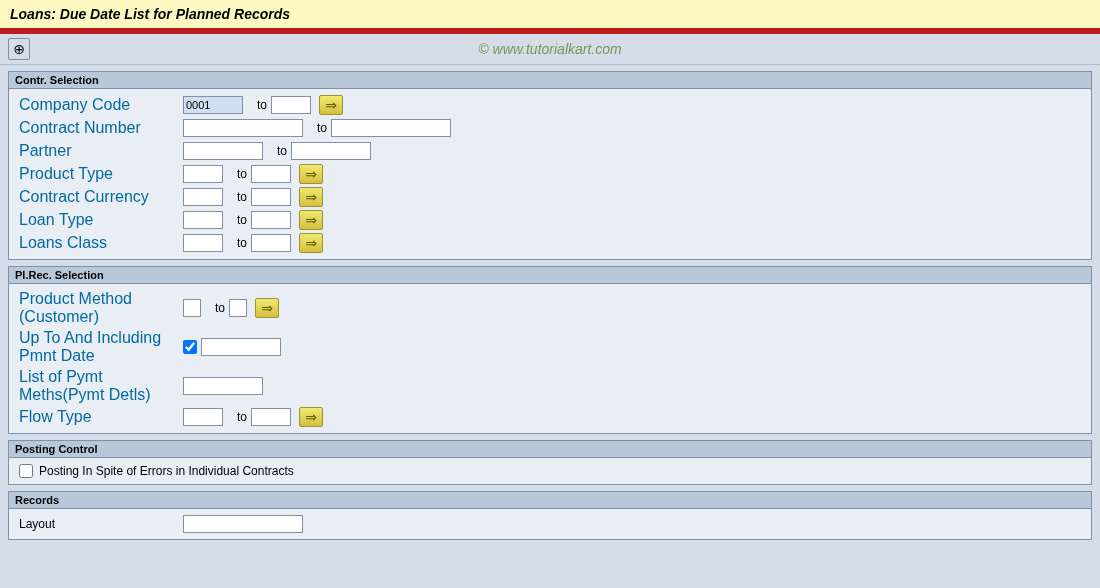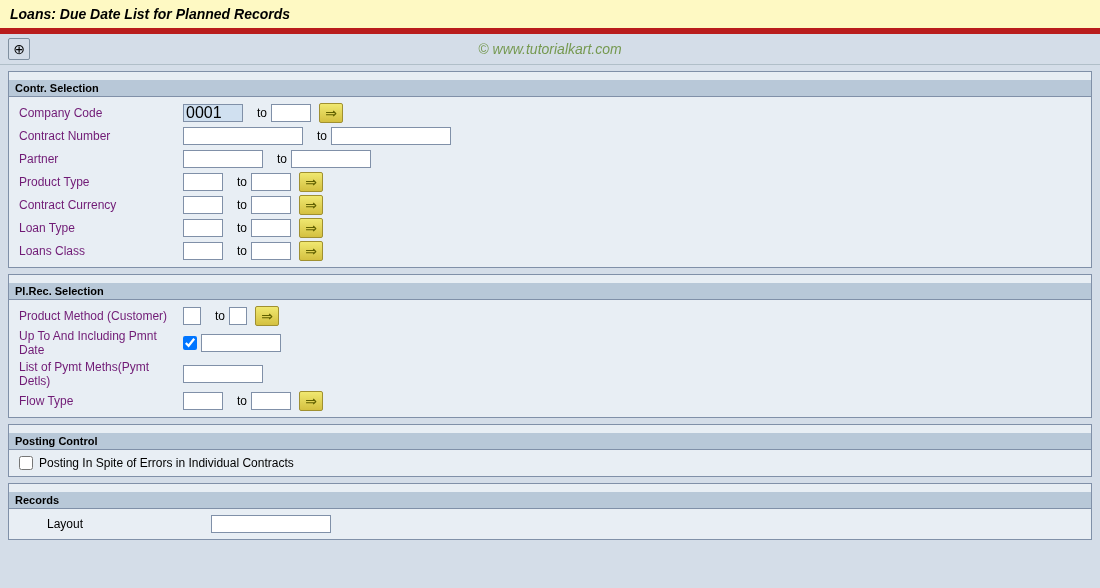--- a/index.html
+++ b/index.html
@@ -64,49 +64,48 @@
       border: 1px solid #8090a8;
       background: #e8eef4;
     }
 
     .section-header {
       background: #b8c8d8;
       padding: 2px 6px;
       font-weight: bold;
       font-size: 11px;
       border-bottom: 1px solid #8090a8;
-      margin-top: 8px;
     }
 
     .section-body {
       padding: 6px 10px;
       display: flex;
       flex-direction: column;
       gap: 3px;
     }
 
     .form-row {
       display: flex;
       align-items: center;
       gap: 4px;
       min-height: 20px;
     }
 
     .field-label {
       width: 160px;
-      font-size: 12px;
-      color: #701a75;
+      font-size: 16px;
+      color: #0369a1;
       flex-shrink: 0;
     }
 
     .field-input {
       height: 18px;
       border: 1px solid #8090a8;
       background: #fff;
-      font-size: 16px;
+      font-size: 11px;
       padding: 1px 2px;
     }
 
     .field-input-sm {
       width: 40px;
     }
     .field-input-md {
       width: 80px;
     }
     .field-input-lg {
@@ -282,18 +281,18 @@
       <input type="checkbox" class="checkbox-input" style="">
       <span>Posting In Spite of Errors in Individual Contracts</span>
     </div>
   </div>
 
   <div class="section">
     <div class="section-header">
       <span>Records</span>
     </div>
     <div class="layout-row">
-      <span style="width:160px;margin-left:28px;">Layout</span>
+      <span style="width:160px;">Layout</span>
       <input type="text" class="field-input" style="width: 120px;">
     </div>
   </div>
 
 </div>
 
 </body></html>

